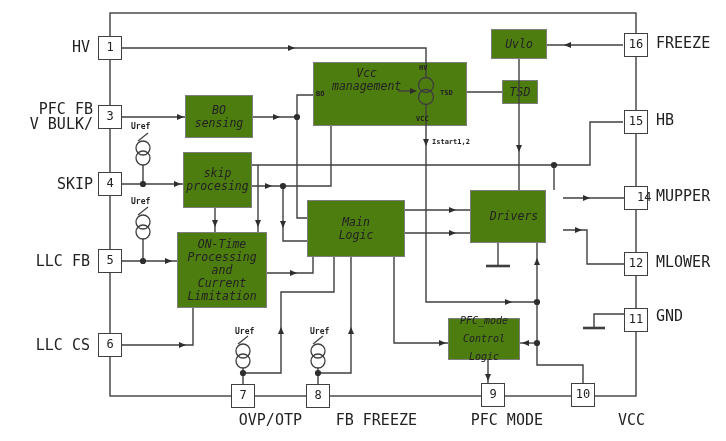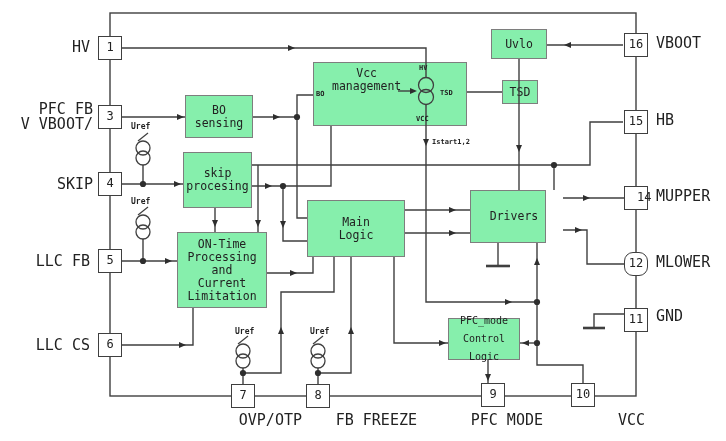--- a/index.html
+++ b/index.html
@@ -2,22 +2,22 @@
 <html><head>
 <meta charset="utf-8">
 <style>
   html,body{margin:0;padding:0;background:#fff;}
   #stage{
     position:relative;width:726px;height:441px;background:#ffffff;
     font-family:"DejaVu Sans Mono","Liberation Mono",monospace;
     color:#1a1a1a;overflow:hidden;
   }
   .blk{
-    position:absolute;background:#86efac;border:1.6px solid #7e7e7e;
-    box-sizing:border-box;z-index:1;display:flex;align-items:center;justify-content:center;
+    position:absolute;background:#4d7c0f;border:1.6px solid #7e7e7e;
+    box-sizing:border-box;z-index:1;display:flex;align-items:center;justify-content:center;font-style:italic;
   }
   .blk-label{
     white-space:pre-line;text-align:center;font-size:11.5px;line-height:13px;color:#222;
   }
   .blk-label.small{font-size:10px;line-height:18px;}
   #wires{position:absolute;left:0;top:0;z-index:2;}
   .pinbox{
     position:absolute;width:24px;height:24px;background:#fff;border:1.5px solid #3f3f3f;
     box-sizing:border-box;z-index:3;text-align:center;font-size:12px;line-height:21px;color:#222;
   }
@@ -209,42 +209,42 @@
   <div class="pinbox" style="left:98px;top:36px;"><span>1</span></div>
   <div class="pinbox" style="left:98px;top:105px;"><span>3</span></div>
   <div class="pinbox" style="left:98px;top:172px;"><span>4</span></div>
   <div class="pinbox" style="left:98px;top:249px;"><span>5</span></div>
   <div class="pinbox" style="left:98px;top:333px;"><span>6</span></div>
   <div class="pinbox" style="left:231px;top:384px;"><span>7</span></div>
   <div class="pinbox" style="left:306px;top:384px;"><span>8</span></div>
   <div class="pinbox" style="left:481px;top:383px;"><span>9</span></div>
   <div class="pinbox" style="left:571px;top:383px;"><span>10</span></div>
   <div class="pinbox" style="left:624px;top:308px;"><span>11</span></div>
-  <div class="pinbox" style="left:624px;top:252px;border-radius:9px;"><span>12</span></div>
+  <div class="pinbox" style="left:624px;top:252px;"><span>12</span></div>
   <div class="pinbox" style="left:624px;top:186px;padding-left:12px;"><span>14</span></div>
   <div class="pinbox" style="left:624px;top:110px;"><span>15</span></div>
   <div class="pinbox" style="left:624px;top:33px;"><span>16</span></div>
 
   <div class="plabel r" style="left:8px;top:40px;width:82px;">HV</div>
   <div class="plabel r" style="left:8px;top:102px;width:85px;">PFC FB
-V VBOOT/</div>
+V BULK/</div>
   <div class="plabel r" style="left:8px;top:177px;width:85px;">SKIP</div>
   <div class="plabel r" style="left:8px;top:254px;width:82px;">LLC FB</div>
   <div class="plabel r" style="left:8px;top:338px;width:82px;">LLC CS</div>
 
   <div class="plabel c" style="left:182px;top:413px;width:120px;">OVP/OTP</div>
   <div class="plabel c" style="left:423px;top:413px;width:120px;">PFC MODE</div>
   <div class="plabel c" style="left:297px;top:413px;width:120px;">FB FREEZE</div>
   <div class="plabel c" style="left:525px;top:413px;width:120px;">VCC</div>
 
   <div class="plabel" style="left:656px;top:309px;">GND</div>
   <div class="plabel" style="left:656px;top:255px;">MLOWER</div>
   <div class="plabel" style="left:656px;top:189px;">MUPPER</div>
   <div class="plabel" style="left:656px;top:113px;">HB</div>
-  <div class="plabel" style="left:656px;top:36px;">VBOOT</div>
+  <div class="plabel" style="left:656px;top:36px;">FREEZE</div>
 
   <div class="tiny" style="left:131px;top:123px;">Uref</div>
   <div class="tiny" style="left:131px;top:198px;">Uref</div>
   <div class="tiny" style="left:235px;top:328px;">Uref</div>
   <div class="tiny" style="left:310px;top:328px;">Uref</div>
   <div class="tiny xs" style="left:432px;top:138px;">Istart1,2</div>
 
   <div class="tiny xs vm-inner" style="left:419px;top:64px;">HV</div>
   <div class="tiny xs vm-inner" style="left:416px;top:115px;">VCC</div>
   <div class="tiny xs vm-inner" style="left:440px;top:89px;">TSD</div>

